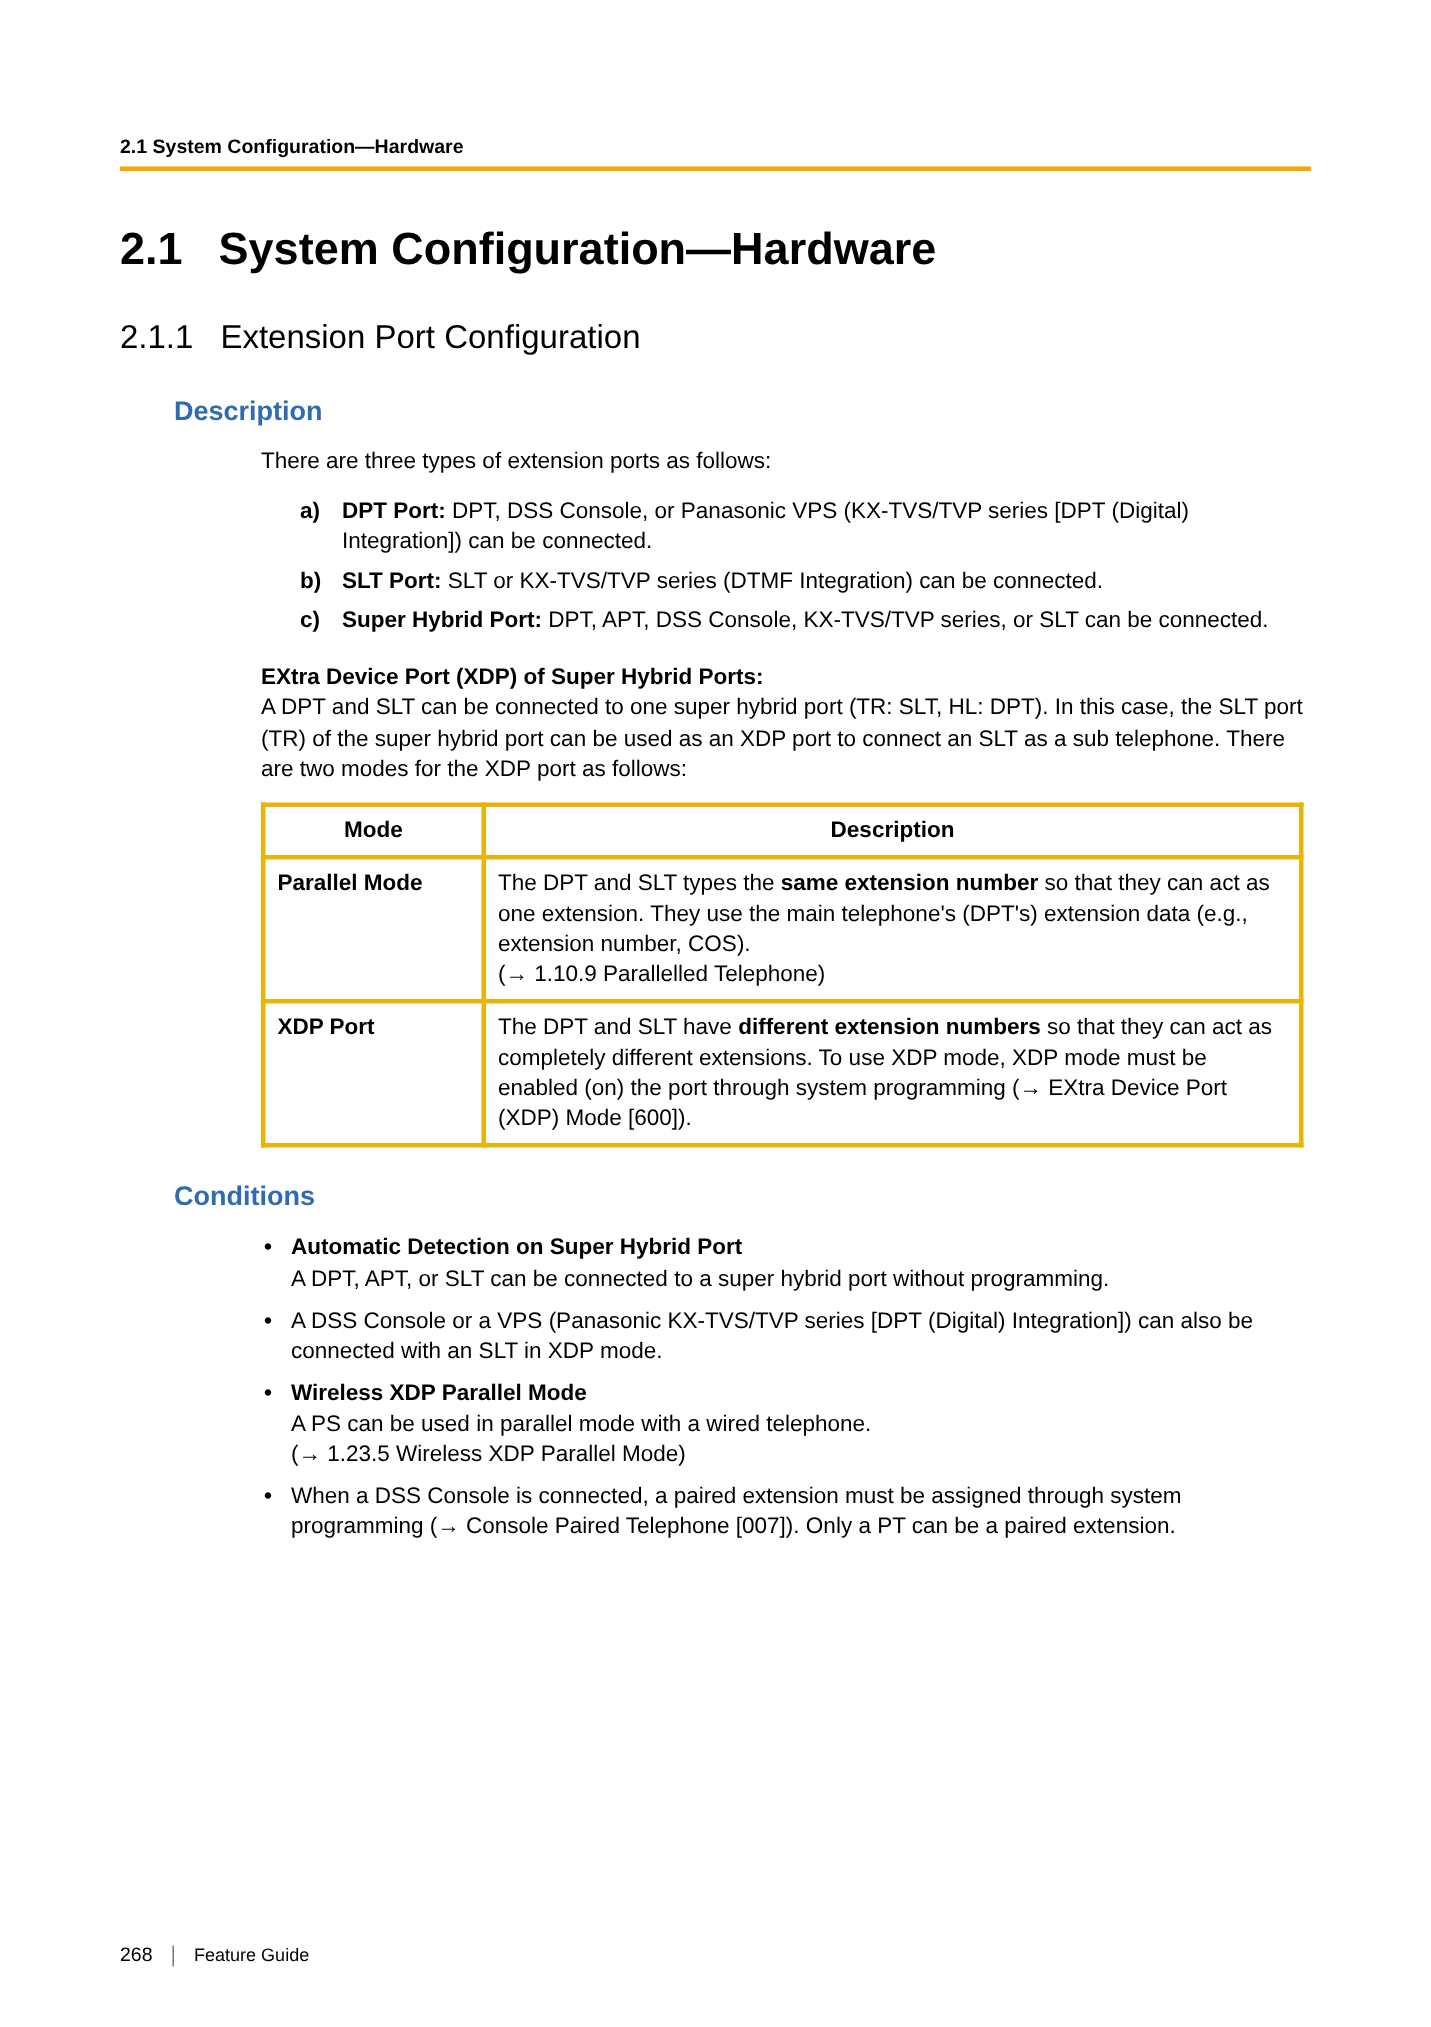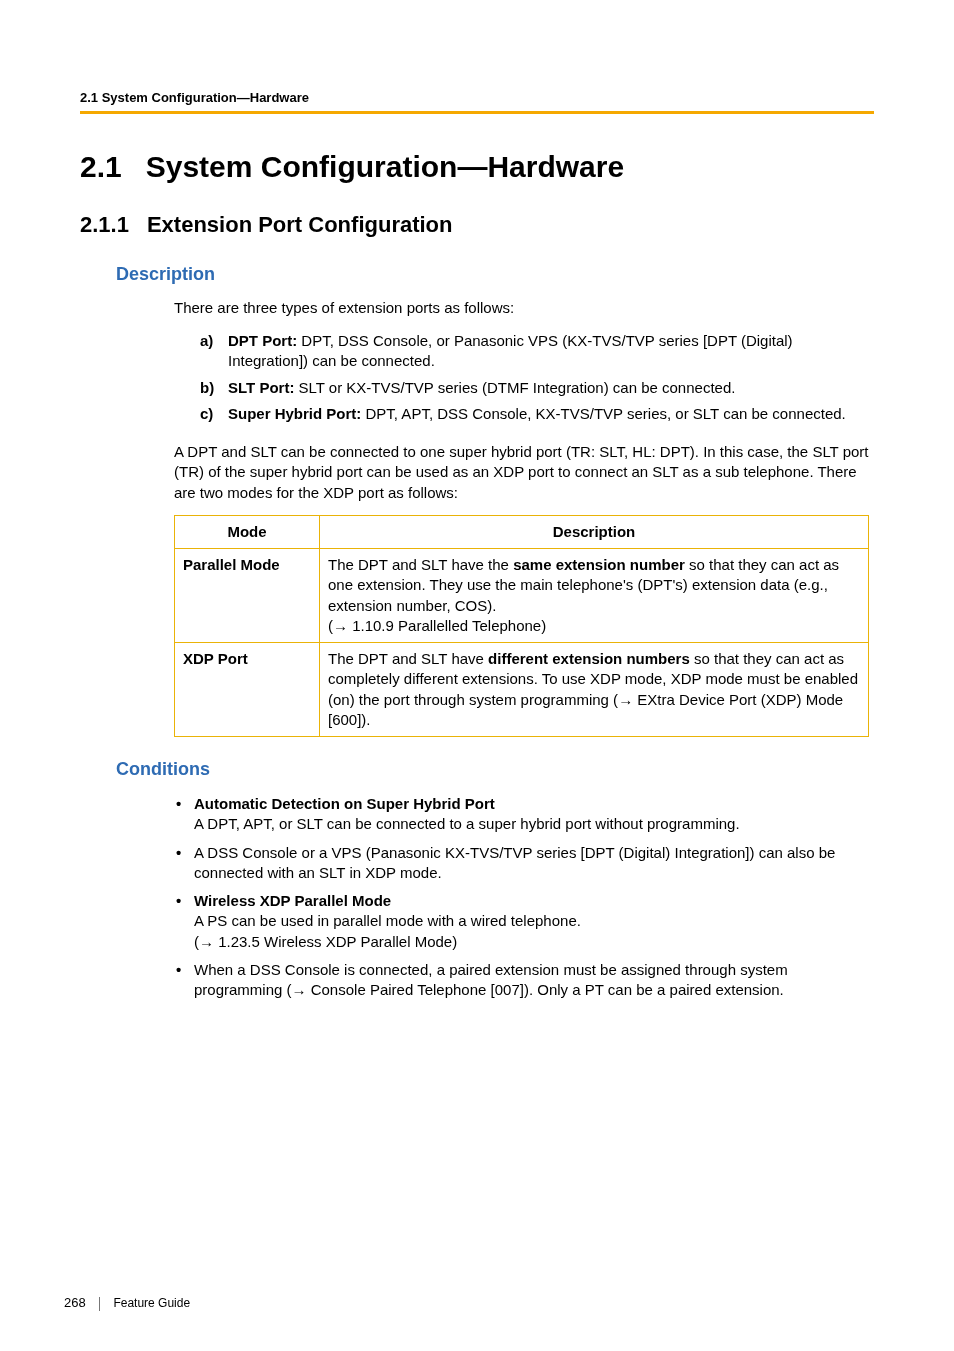--- a/index.html
+++ b/index.html
@@ -25,21 +25,21 @@
     margin-bottom: 36px;
   }
   h1 {
     font-size: 30px;
     font-weight: bold;
     margin: 0 0 28px 0;
   }
   h1 .secno { margin-right: 24px; }
   h2 {
     font-size: 22px;
-    font-weight: bold;
+    font-weight: normal;
     margin: 0 0 26px 0;
   }
   h2 .secno { margin-right: 18px; }
   h3.section-label {
     color: #2e6bb3;
     font-size: 18px;
     font-weight: bold;
     margin: 0 0 14px 0;
     padding-left: 36px;
   }
@@ -70,21 +70,21 @@
     font-weight: bold;
     display: block;
   }
   table.modes {
     border-collapse: collapse;
     margin-left: 94px;
     width: 695px;
     font-size: 15px;
   }
   table.modes th, table.modes td {
-    border: 1px solid #eab308;
+    border: 3px solid #eab308;
     padding: 6px 8px;
     vertical-align: top;
     text-align: left;
     line-height: 1.35;
   }
   table.modes th {
     font-weight: bold;
     text-align: center;
   }
   table.modes td.mode-name {
@@ -110,21 +110,21 @@
     font-weight: bold;
   }
   .cond-list .title {
     font-weight: bold;
     display: block;
   }
   .arrow { font-family: inherit; }
   .footer {
     position: absolute;
     bottom: 40px;
-    left: 64px;
+    left: 80px;
     font-size: 12px;
   }
   .footer .pnum { font-size: 13px; }
   .footer .divider {
     display: inline-block;
     border-left: 1px solid #777;
     height: 14px;
     vertical-align: middle;
     margin: 0 10px;
   }
@@ -156,33 +156,34 @@
       <span class="marker">b)</span>
       <b>SLT Port:</b><span> SLT or KX-TVS/TVP series (DTMF Integration) can be connected.</span>
     </li>
     <li>
       <span class="marker">c)</span>
       <b>Super Hybrid Port:</b><span> DPT, APT, DSS Console, KX-TVS/TVP series, or SLT can be connected.</span>
     </li>
   </ul>
 
   <div class="para-block">
+    <span class="subhead">EXtra Device Port (XDP) of Super Hybrid Ports:</span>
     <span>A DPT and SLT can be connected to one super hybrid port (TR: SLT, HL: DPT). In this case, the SLT port (TR) of the super hybrid port can be used as an XDP port to connect an SLT as a sub telephone. There are two modes for the XDP port as follows:</span>
   </div>
 
   <table class="modes">
     <tbody>
         <tr>
       <th>Mode</th>
       <th>Description</th>
     </tr>
     <tr>
       <td class="mode-name">Parallel Mode</td>
       <td>
-        <span>The DPT and SLT have the </span><b>same extension number</b><span> so that they can act as one extension. They use the main telephone's (DPT's) extension data (e.g., extension number, COS).</span><br>
+        <span>The DPT and SLT types the </span><b>same extension number</b><span> so that they can act as one extension. They use the main telephone's (DPT's) extension data (e.g., extension number, COS).</span><br>
         (<span class="arrow">→</span><span> 1.10.9 Parallelled Telephone)</span>
       </td>
     </tr>
     <tr>
       <td class="mode-name">XDP Port</td>
       <td>
         <span>The DPT and SLT have </span><b>different extension numbers</b><span> so that they can act as completely different extensions. To use XDP mode, XDP mode must be enabled (on) the port through system programming (</span><span class="arrow">→</span><span> EXtra Device Port (XDP) Mode [600]).</span>
       </td>
     </tr>
   </tbody>

